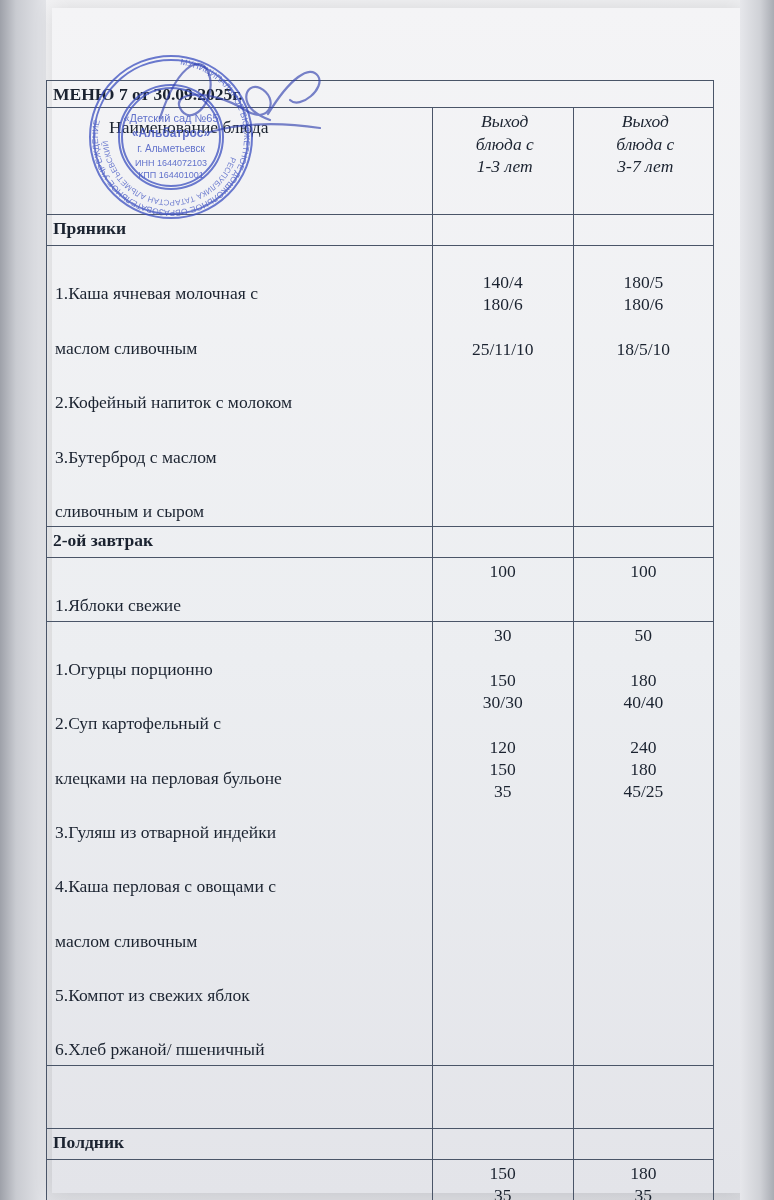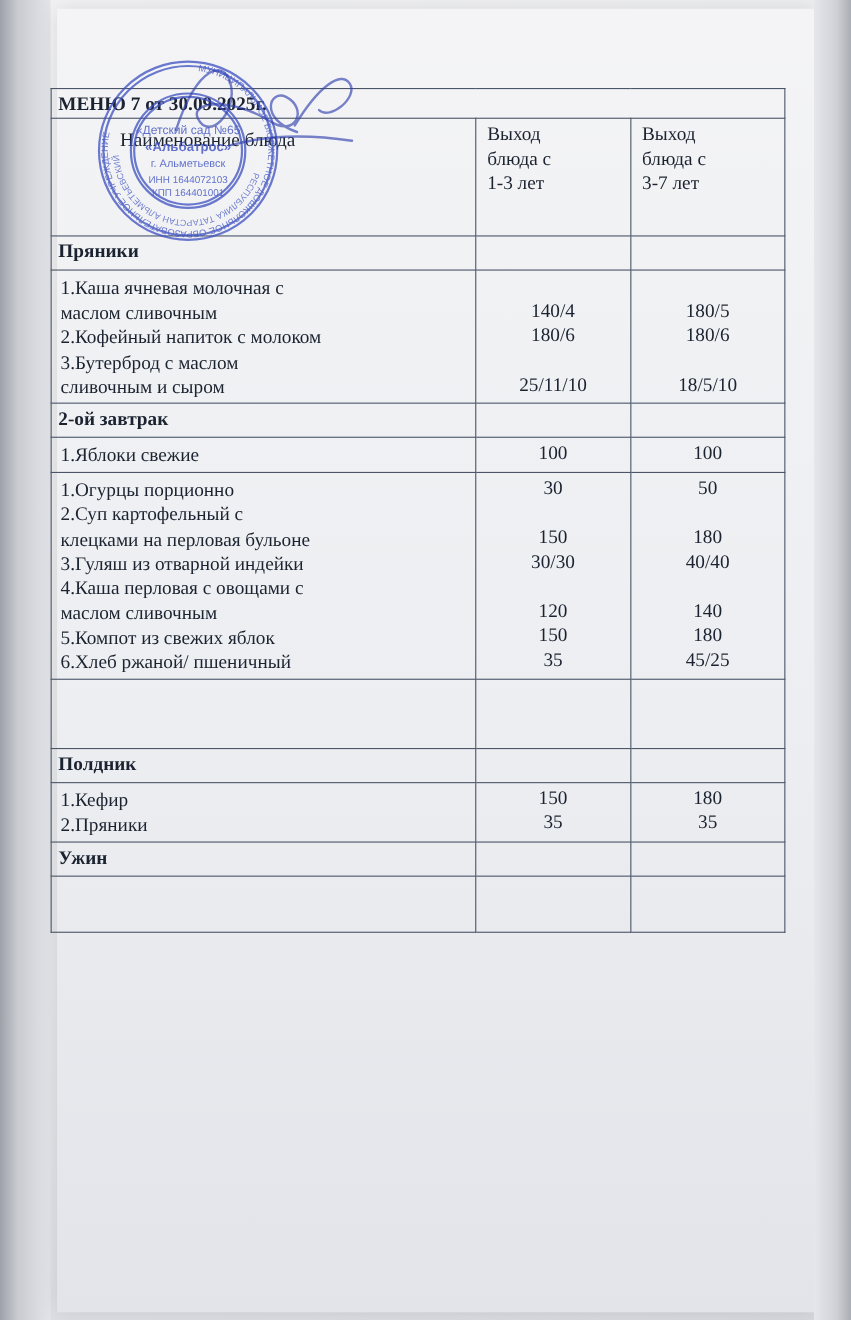--- a/index.html
+++ b/index.html
@@ -79,38 +79,39 @@
     padding: 6px 8px;
     height: 96px;
     margin-left: 32px;
   }
   .head-row td.col-name {
     vertical-align: top;
     padding-top: 8px;
     padding-left: 62px;
   }
   .head-row td.col-out {
-    text-align: left;
+    text-align: center;
     vertical-align: top;
     padding-left: 10px;
+    font-style: italic;
   }
   .section-row td {
     font-weight: bold;
     font-size: 18px;
     padding: 3px 6px 3px 8px;
     height: 26px;
   }
   .meal-row td.col-name {
     padding: 4px 6px 4px 8px;
   }
   .meal-row td.col-out {
     text-align: center;
     white-space: pre-line;
   }
-  .dish-line { display: block; }
+  .dish-line { display: block; margin-top: 32px; }
   .spacer-row td { height: 58px; }
   .tail-row td { height: 46px; }
 
   .cell-lines { white-space: pre-line; }
 
   
   .stamp {
     position: absolute;
     left: 78px;
     top: 44px;
@@ -206,21 +207,21 @@
 30/30
 
 120
 150
 35</td>
       <td class="col-out cell-lines">50
 
 180
 40/40
 
-140
+240
 180
 45/25</td>
     </tr>
     <tr class="spacer-row">
       <td class="col-name"></td>
       <td class="col-out"></td>
       <td class="col-out"></td>
     </tr>
 
     <tr class="section-row">

